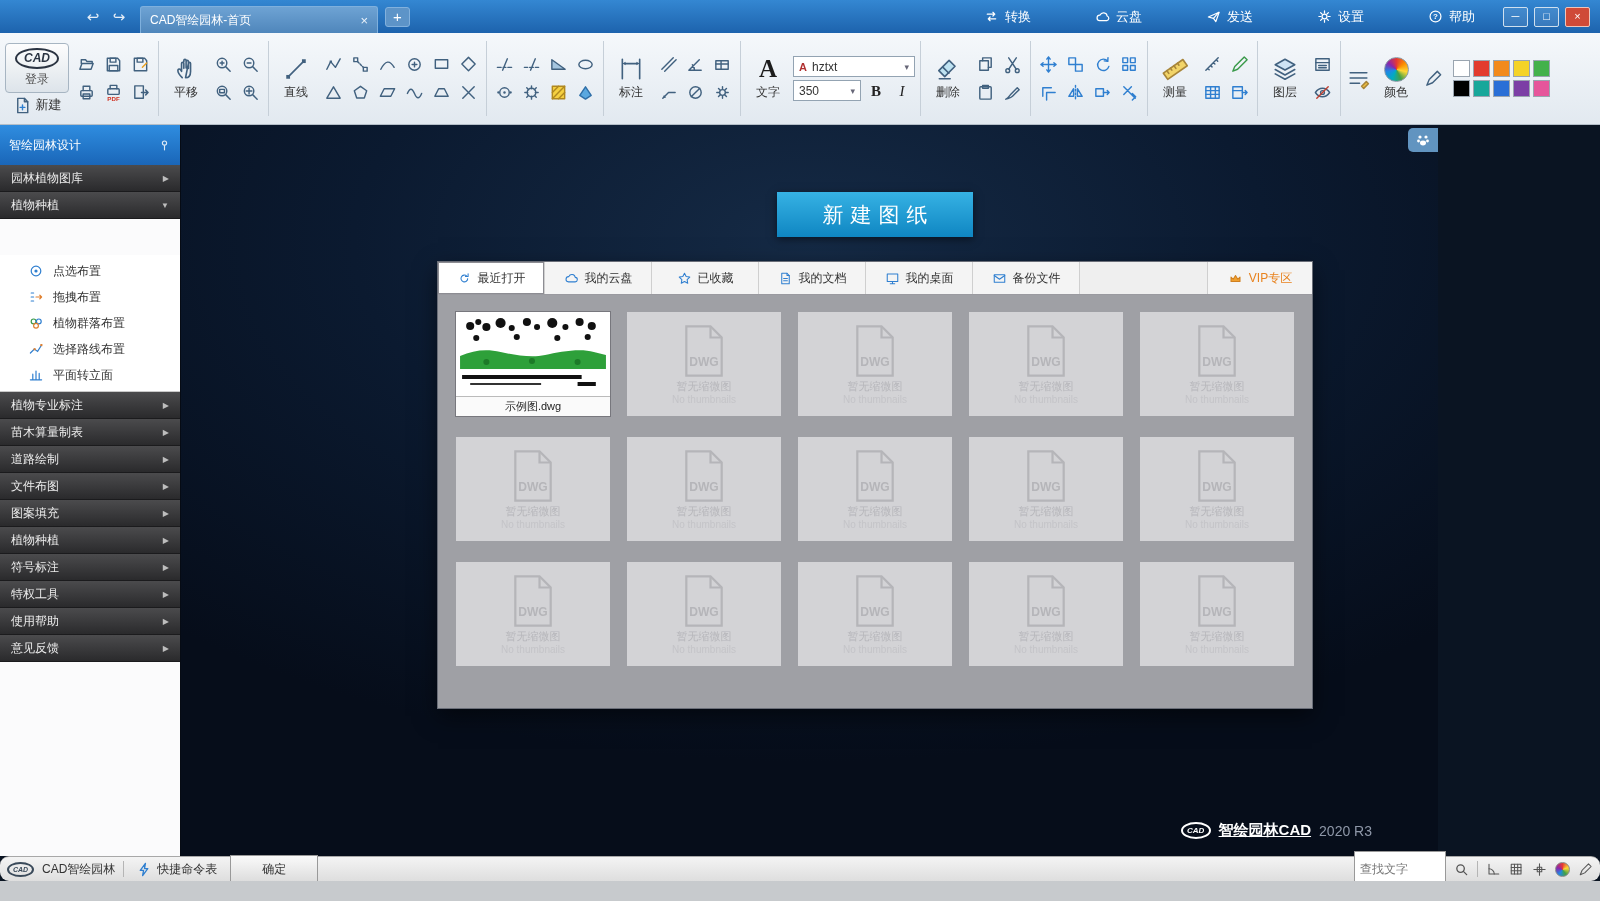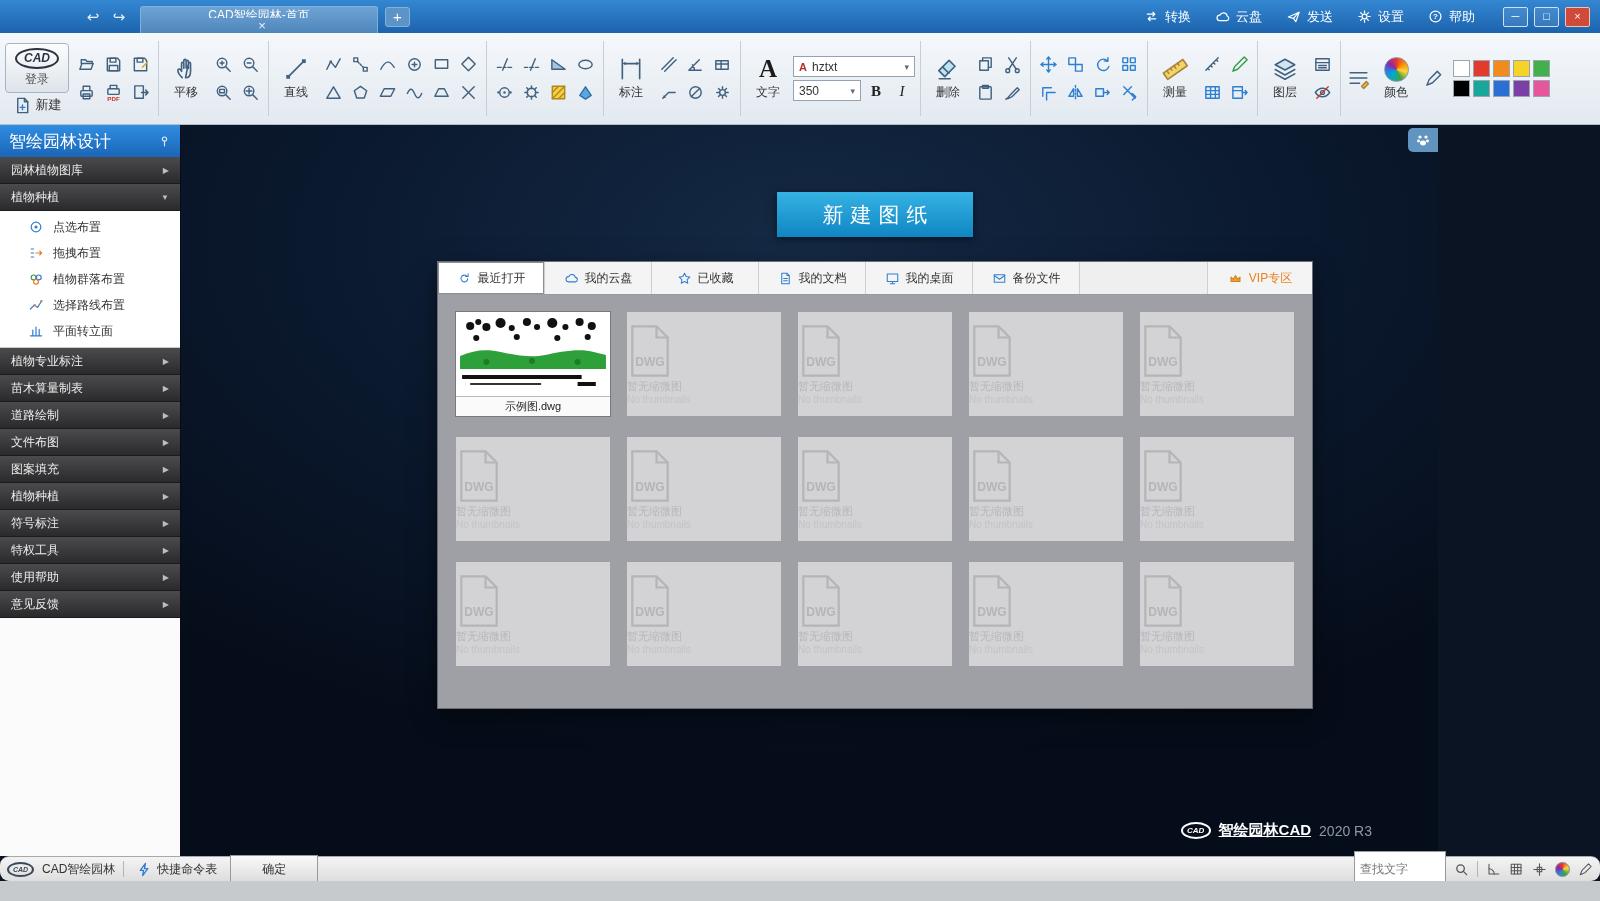--- a/index.html
+++ b/index.html
@@ -7,26 +7,26 @@
   body { font-family:"Liberation Sans","DejaVu Sans",sans-serif; font-size:12px; overflow:hidden;
          position:relative; background:#0a1422; color:#222; }
 
   
   .titlebar { position:absolute; left:0; top:0; width:1600px; height:33px;
               background:linear-gradient(#3487d2,#1d63ad); display:flex; align-items:center; }
   .nav-arrows { margin-left:82px; display:flex; gap:4px; color:#e6eef7; font-size:15px; }
   .nav-arrow { width:22px; text-align:center; }
   .doc-tab { margin-left:10px; width:238px; height:27px; align-self:flex-end;
              background:linear-gradient(#6ea3d4,#4f86bb); border:1px solid #7fb0dd; border-bottom:none;
-             border-radius:3px 3px 0 0; display:flex; align-items:center; padding:0 26px; color:#fff;flex-direction:column; }
+             border-radius:3px 3px 0 0; display:flex; align-items:center; padding:0 9px; color:#fff; }
   .doc-tab-label { flex:1; font-size:12px; white-space:nowrap; overflow:hidden; }
   .doc-tab-close { color:#eaf2fa; font-size:13px; margin-left:6px; }
   .newtab-btn { margin-left:7px; width:25px; height:20px; background:#5d94c8; border:1px solid #82b1dd;
                 border-radius:3px; color:#fff; text-align:center; line-height:17px; font-size:15px; }
-  .tb-actions { margin-left:auto; display:flex; align-items:center; }
+  .tb-actions { margin-left:auto; display:flex; align-items:center;gap:40px; }
   .tb-action { display:flex; align-items:center; gap:6px; color:#fff; padding:0 12px; height:33px; font-size:13px; }
   svg.wi { width:15px; height:15px; stroke:#fff; fill:none; stroke-width:1.3; stroke-linecap:round; stroke-linejoin:round; }
   svg .tf { fill:#fff; stroke:none; font-weight:bold; }
   .win-btns { display:flex; gap:6px; margin:0 10px 0 16px; }
   .win-btn { width:25px; height:20px; border:1px solid #cfe0ef; border-radius:2px; color:#fff; text-align:center;
              line-height:17px; font-size:11px; background:rgba(255,255,255,.10); }
   .win-btn.close { background:#cf4a38; border-color:#eec4bb; }
 
   
   .toolbar { position:absolute; left:0; top:33px; width:1600px; height:92px;
@@ -58,27 +58,27 @@
   .bi-btn { width:22px; height:21px; border:1px solid transparent; text-align:center; line-height:20px;
             font-family:"Liberation Serif","DejaVu Serif",serif; font-size:15px; color:#222; }
   .color-wheel { width:25px; height:25px; border-radius:50%; border:1px solid #8a9aa8;
                  background:conic-gradient(#e53935,#fb8c00,#fdd835,#43a047,#00acc1,#1e88e5,#8e24aa,#e53935); }
   .palette { display:grid; grid-template-columns:repeat(5,17px); grid-auto-rows:17px; gap:3px; align-content:center; margin-left:4px; }
   .swatch { border:1px solid #9aa5b0; }
 
   
   .sidebar { position:absolute; left:0; top:125px; width:181px; height:731px; background:#fbfbfc;
              display:flex; flex-direction:column; border-right:1px solid #060b14; }
-  .sb-header { height:16px; background:linear-gradient(#2f8de0,#1a66b8); color:#fff; display:flex;
-               align-items:center; padding:16px 9px; font-size:17px; flex:0 0 auto; }
+  .sb-header { height:40px; background:linear-gradient(#2f8de0,#1a66b8); color:#fff; display:flex;
+               align-items:center; padding:0 9px; font-size:12px; flex:0 0 auto; }
   .sb-header svg { margin-left:auto; width:13px; height:13px; stroke:#dce9f5; fill:none; stroke-width:1.4; }
   .sb-cat { height:27px; flex:0 0 auto; background:linear-gradient(#4b4b4d,#2a2a2c); color:#ececec;
             display:flex; align-items:center; padding:0 11px; border-bottom:1px solid #1b1b1d; font-size:12px; }
   .sb-cat .arr { margin-left:auto; font-size:8px; color:#bdbdbd; }
-  .sb-sub { background:#fff; border-bottom:1px solid #c9c9c9; padding:3px 0; flex:0 0 auto; }
+  .sb-sub { background:#fff; border-bottom:1px solid #c9c9c9; padding:3px 0; flex:0 0 auto;margin-top:36px; }
   .sb-sub-item { height:26px; display:flex; align-items:center; gap:9px; padding-left:28px; color:#333; font-size:12px; }
   .sb-sub-item svg { width:16px; height:16px; fill:none; stroke-width:1.5; stroke-linecap:round; }
   .sb-rest { flex:1; background:#fbfbfc; }
 
   
   .main { position:absolute; left:181px; top:125px; width:1257px; height:731px;
           background:radial-gradient(ellipse 950px 520px at 50% 16%, #152a45 0%, #0b1a30 48%, #060d1a 100%); }
   .corner-widget { position:absolute; right:0; top:3px; width:30px; height:24px;
                    background:rgba(120,180,230,.8); border-radius:5px 0 0 5px;
                    display:flex; align-items:center; justify-content:center; }
@@ -88,21 +88,21 @@
   .panel { position:absolute; left:257px; top:137px; width:874px; height:446px; background:#9fa0a5;
            box-shadow:0 0 0 1px #6a6e78, 0 8px 22px rgba(0,0,0,.55); }
   .panel-tabs { height:33px; background:#efefef; display:flex; border-bottom:1px solid #9a9aa0; }
   .ptab { width:107px; display:flex; align-items:center; justify-content:center; gap:6px;
           border-right:1px solid #cfcfcf; color:#333; background:#f4f4f4; font-size:12px; }
   .ptab.active { background:#fff; box-shadow:inset 0 0 0 1px #8d8d93; }
   .ptab.vip { margin-left:auto; width:105px; color:#e8821e; border-left:1px solid #cfcfcf; border-right:none; }
   svg.pt { width:15px; height:15px; stroke:#2f7fd0; fill:none; stroke-width:1.4; stroke-linecap:round; stroke-linejoin:round; }
   .file-grid { position:absolute; left:0; top:33px; right:0; bottom:0; padding:17px 18px;
                display:grid; grid-template-columns:repeat(5,154px); grid-auto-rows:104px; gap:21px 17px; }
-  .card { background:#d3d3d6; display:flex; flex-direction:column; justify-content:center; }
+  .card { background:#d3d3d6; display:flex; flex-direction:column; align-items:center; justify-content:center; }
   svg.dwg { width:46px; height:54px; fill:none; stroke:#b5b5b9; stroke-width:2.4; }
   svg.dwg text { fill:#b5b5b9; stroke:none; font-size:13px; font-weight:bold; text-anchor:middle; }
   .card .t1 { color:#b7b7bb; font-size:11px; margin-top:1px; }
   .card .t2 { color:#c4c4c8; font-size:10px; }
   .card.sample { background:#fff; justify-content:flex-start; box-shadow:0 0 0 1px #77777d; }
   .sample-thumb { width:100%; height:84px; display:block; background:#fff; }
   .sample-name { width:100%; height:20px; border-top:1px solid #bbb; background:#fafafa; color:#222;
                  display:flex; align-items:center; justify-content:center; font-size:11px; }
   .brand { position:absolute; right:66px; bottom:16px; display:flex; align-items:center; gap:8px; }
   .brand-oval { width:30px; height:17px; border:2px solid #fff; border-radius:50%; color:#fff; font-size:8px;

